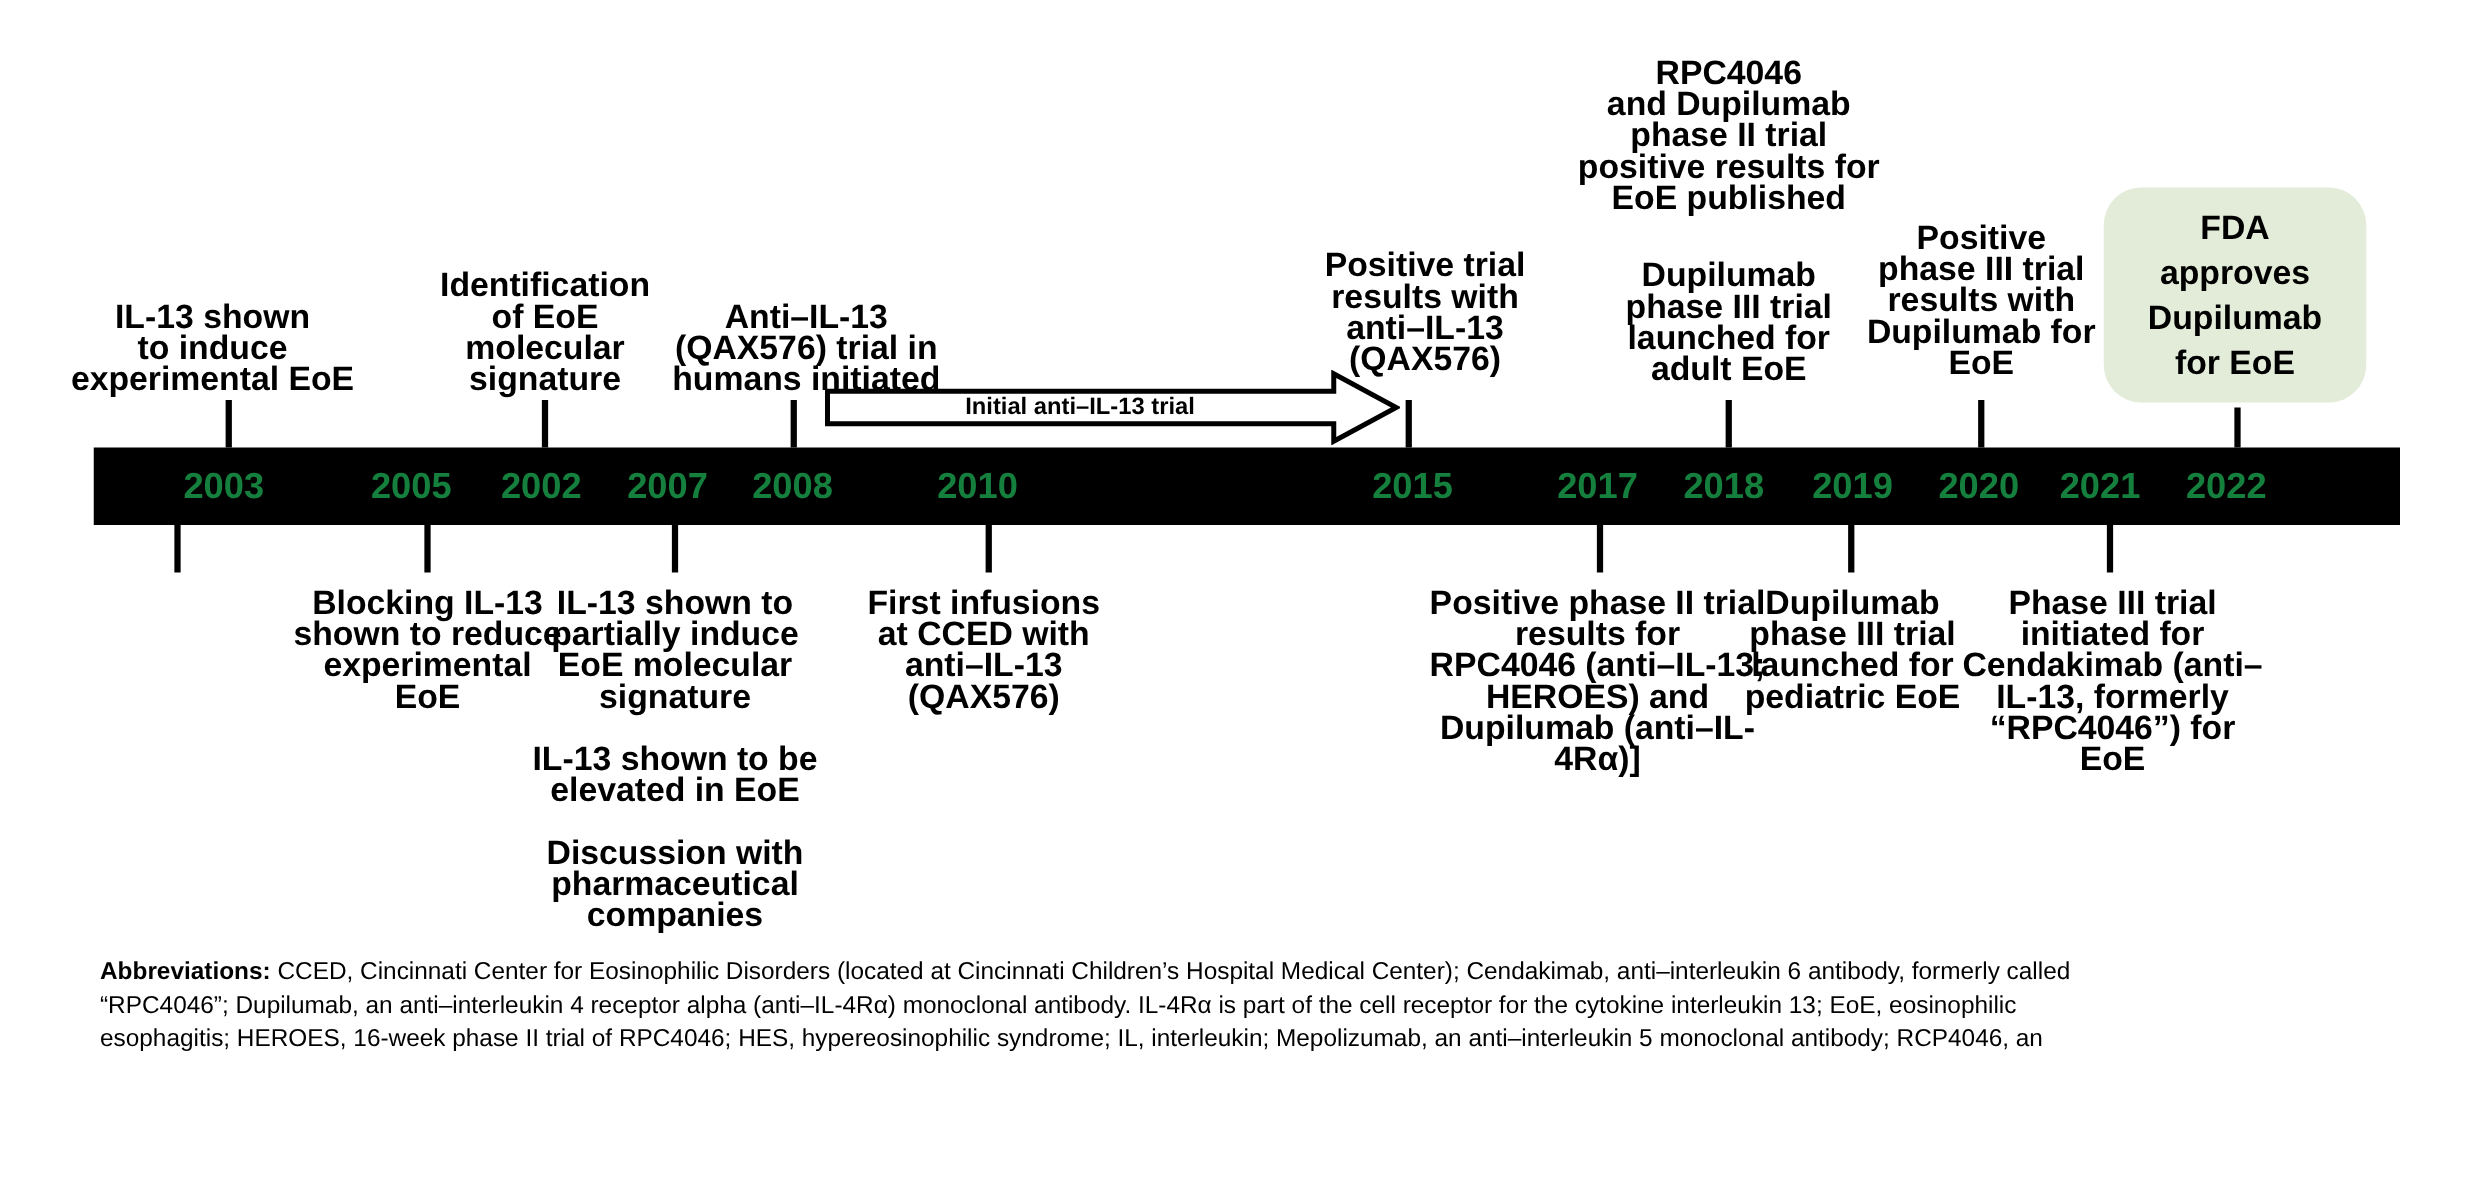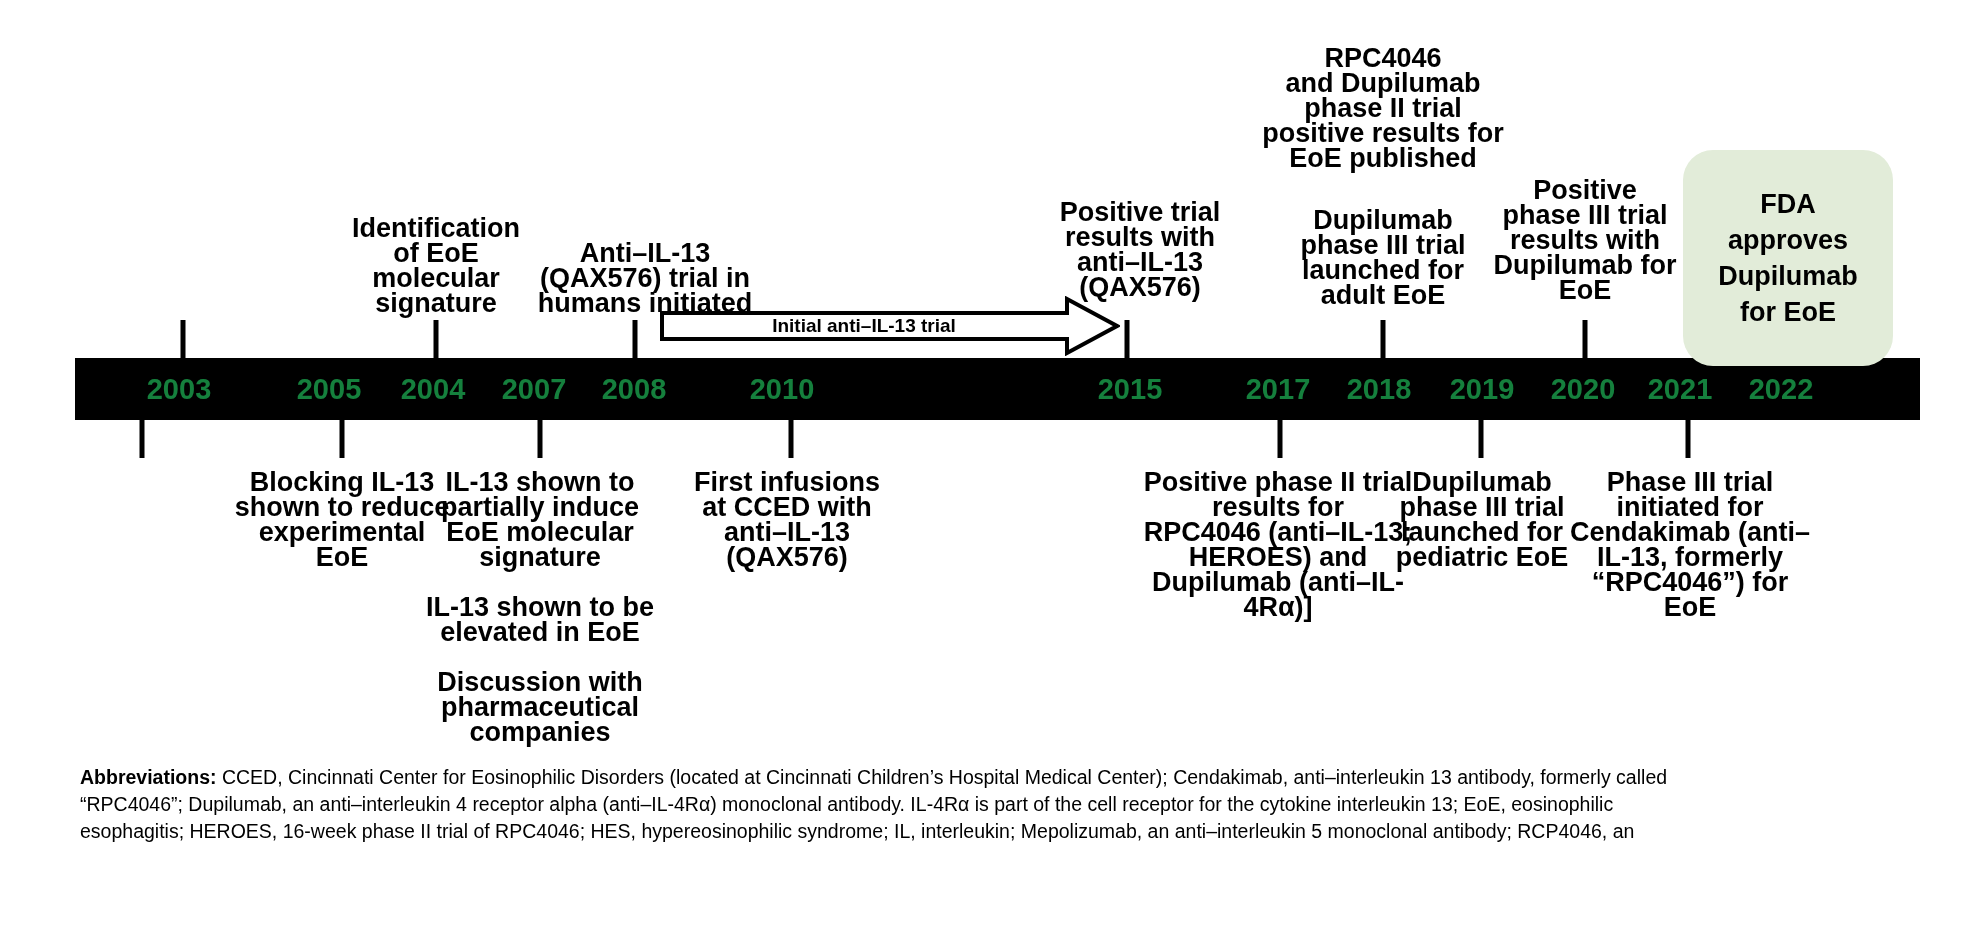--- a/index.html
+++ b/index.html
@@ -15,21 +15,21 @@
   .tick{position:absolute;width:5px;background:#000;transform:translateX(-50%);}
   .tick.above{top:320px;height:38px;}
   .tick.below{top:420px;height:38px;}
   .evt{
     position:absolute;transform:translateX(-50%);
     font-weight:bold;font-size:27px;line-height:25px;text-align:center;
     white-space:pre-line;width:max-content;
   }
   .evt.leftalign{transform:none;text-align:left;}
   .fda-box{
-    position:absolute;left:1683px;top:150px;width:210px;height:216px;
+    position:absolute;left:1683px;top:150px;width:210px;height:172px;
     background:#e2ecd9;border-radius:30px;
     display:flex;align-items:center;justify-content:center;text-align:center;
     font-weight:bold;font-size:27px;line-height:36px;white-space:pre-line;
   }
   .arrow-svg{position:absolute;left:660px;top:296px;}
   .arrow-label{
     position:absolute;left:864px;top:311px;height:30px;line-height:30px;
     transform:translateX(-50%);font-weight:bold;font-size:19px;white-space:nowrap;
   }
   .abbr{position:absolute;left:80px;top:764px;font-size:19.5px;line-height:27px;}
@@ -38,21 +38,21 @@
 </style>
 </head>
 <body>
 
 <div class="canvas">
 
   <div class="bar"></div>
 
   <div class="year" style="left:179px">2003</div>
   <div class="year" style="left:329px">2005</div>
-  <div class="year" style="left:433px">2004</div>
+  <div class="year" style="left:433px">2002</div>
   <div class="year" style="left:534px">2007</div>
   <div class="year" style="left:634px">2008</div>
   <div class="year" style="left:782px">2010</div>
   <div class="year" style="left:1130px">2015</div>
   <div class="year" style="left:1278px">2017</div>
   <div class="year" style="left:1379px">2018</div>
   <div class="year" style="left:1482px">2019</div>
   <div class="year" style="left:1583px">2020</div>
   <div class="year" style="left:1680px">2021</div>
   <div class="year" style="left:1781px">2022</div>
@@ -66,20 +66,23 @@
   <div class="tick above" style="left:1790px;top:326px;height:32px"></div>
 
   <div class="tick below" style="left:142px"></div>
   <div class="tick below" style="left:342px"></div>
   <div class="tick below" style="left:540px"></div>
   <div class="tick below" style="left:791px"></div>
   <div class="tick below" style="left:1280px"></div>
   <div class="tick below" style="left:1481px"></div>
   <div class="tick below" style="left:1688px"></div>
 
+  <div class="evt" style="left:170px;top:241px">IL-13 shown
+to induce
+experimental EoE</div>
   <div class="evt" style="left:436px;top:216px">Identification
 of EoE
 molecular
 signature</div>
   <div class="evt" style="left:645px;top:241px">Anti–IL-13
 (QAX576) trial in
 humans initiated</div>
   <div class="evt" style="left:1140px;top:200px">Positive trial
 results with
 anti–IL-13
@@ -139,18 +142,18 @@
 launched for
 pediatric EoE</div>
   <div class="evt" style="left:1690px;top:470px">Phase III trial
 initiated for
 Cendakimab (anti–
 IL-13, formerly
 “RPC4046”) for
 EoE</div>
 
   <div class="abbr">
-    <div class="abbr-line"><span class="b">Abbreviations:</span> <span>CCED, Cincinnati Center for Eosinophilic Disorders (located at Cincinnati Children’s Hospital Medical Center); Cendakimab, anti–interleukin 13 antibody, formerly called</span></div>
+    <div class="abbr-line"><span class="b">Abbreviations:</span> <span>CCED, Cincinnati Center for Eosinophilic Disorders (located at Cincinnati Children’s Hospital Medical Center); Cendakimab, anti–interleukin 6 antibody, formerly called</span></div>
     <div class="abbr-line">“RPC4046”; Dupilumab, an anti–interleukin 4 receptor alpha (anti–IL-4Rα) monoclonal antibody. IL-4Rα is part of the cell receptor for the cytokine interleukin 13; EoE, eosinophilic</div>
     <div class="abbr-line">esophagitis; HEROES, 16-week phase II trial of RPC4046; HES, hypereosinophilic syndrome; IL, interleukin; Mepolizumab, an anti–interleukin 5 monoclonal antibody; RCP4046, an</div>
   </div>
 
 </div>
 
 </body></html>

